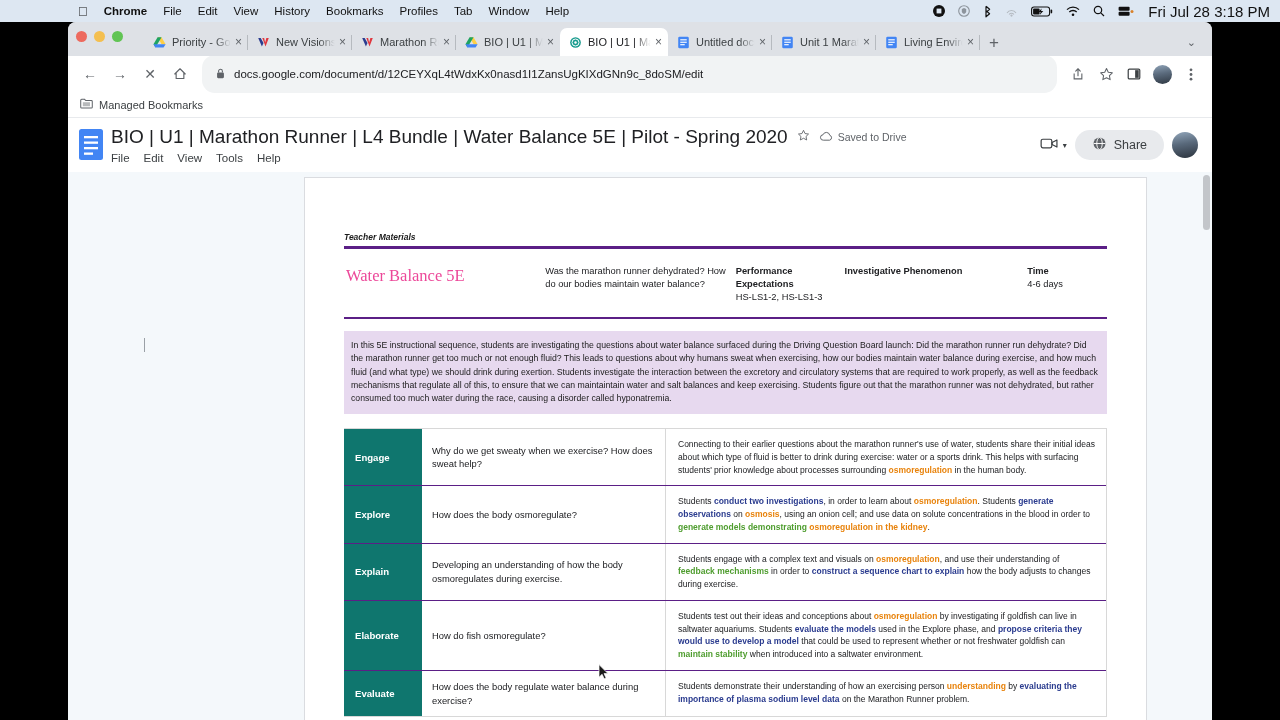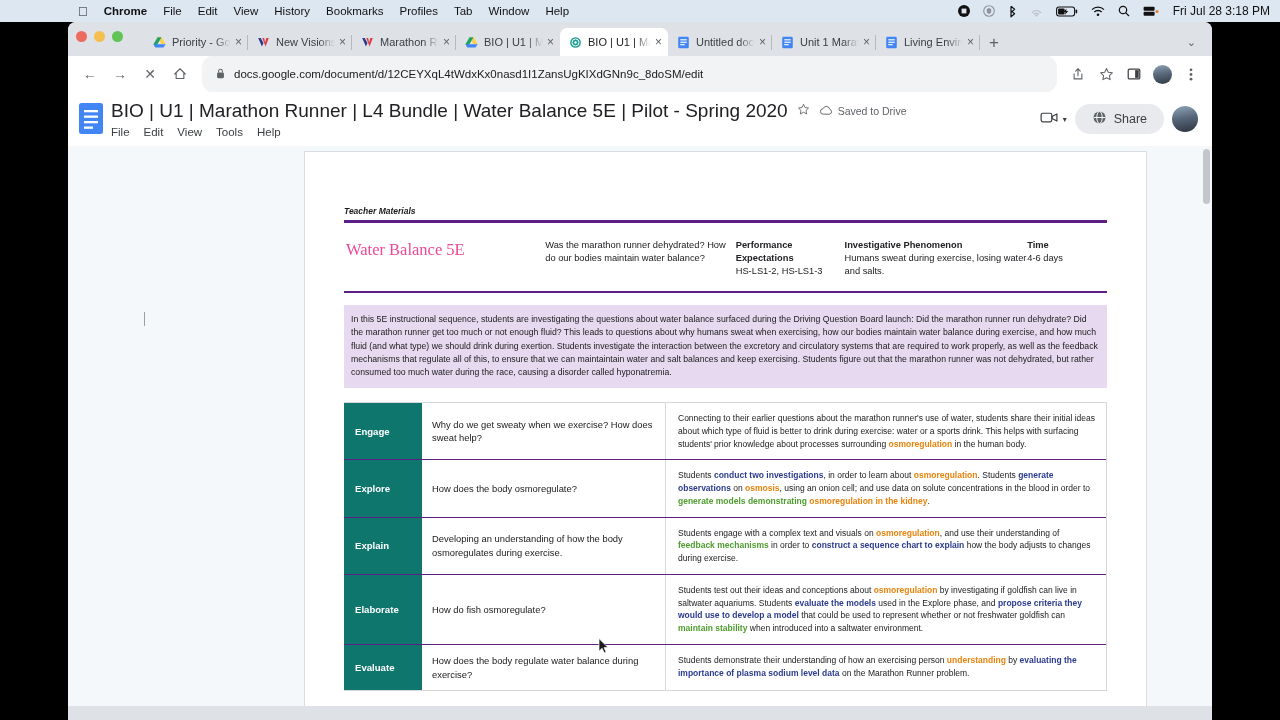--- a/index.html
+++ b/index.html
@@ -17,21 +17,21 @@
     background: #dde7f2;
     display: flex; align-items: center;
     padding: 0 10px 0 78px;
     font-size: 11.5px; color: #111;
   }
   .apple-logo { font-size: 13px; line-height: 1; margin-right: 16px; color:#111; }
   .macbar .mitem { margin-right: 16px; white-space: nowrap; }
   .macbar .mitem.bold { font-weight: bold; }
   .macbar .spacer { flex: 1; }
   .macbar .sysicon { margin-left: 13px; display: inline-flex; align-items: center; }
-  .macbar .clock { margin-left: 14px; white-space: nowrap; font-size: 12px;}
+  .macbar .clock { margin-left: 14px; white-space: nowrap; font-size: 15px;}
 
   
   .chrome-win {
     position: absolute; top: 22px; left: 68px;
     width: 1144px; height: 698px;
     background: #dee1e6;
     border-top-left-radius: 8px; border-top-right-radius: 8px;
     overflow: hidden;
   }
   .tabstrip {
@@ -390,20 +390,31 @@
       <span class="avatar-sm"></span>
       <span class="tb-icon">
         <svg width="4" height="15" viewBox="0 0 4 16">
             <circle cx="2" cy="3" r="1.5" fill="#5f6368"></circle>
             <circle cx="2" cy="8" r="1.5" fill="#5f6368"></circle>
             <circle cx="2" cy="13" r="1.5" fill="#5f6368"></circle>
           </svg>
       </span>
     </div>
 
+    <div class="bmbar">
+      <span class="bm">
+        <span>
+          <svg width="13" height="11" viewBox="0 0 14 12">
+              <path d="M.7 2.4a1 1 0 0 1 1-1h3.2l1.3 1.4h6.1a1 1 0 0 1 1 1V10a1 1 0 0 1-1 1H1.7a1 1 0 0 1-1-1z" fill="none" stroke="#5f6368" stroke-width="1.1"></path>
+              <rect x="3" y="4.6" width="7.8" height="4.4" fill="#5f6368" opacity=".45"></rect>
+            </svg>
+        </span>
+        <span>Managed Bookmarks</span>
+      </span>
+    </div>
 
     <div class="docs-app">
 
       <div class="docs-head">
         <span class="docs-logo">
           <svg width="26" height="33" viewBox="0 0 26 33">
               <rect x="1" y="1" width="24" height="31" rx="2.5" fill="#4285f4"></rect>
               <rect x="6" y="8" width="14" height="2.3" fill="#fff"></rect>
               <rect x="6" y="13.5" width="14" height="2.3" fill="#fff"></rect>
               <rect x="6" y="19" width="14" height="2.3" fill="#fff"></rect>
@@ -471,21 +482,20 @@
           <div class="hdr-table">
             <div class="hdr-title">Water Balance 5E</div>
             <div class="hdr-q">Was the marathon runner dehydrated? How do our bodies maintain water balance?</div>
             <div class="hdr-col pe">
               <b>Performance</b><br>
               <b>Expectations</b><br>
               <span>HS-LS1-2, HS-LS1-3</span>
             </div>
             <div class="hdr-col ip">
               <b>Investigative Phenomenon</b><br>
-              <span>Humans sweat during exercise, losing water and salts.</span>
             </div>
             <div class="hdr-col tm">
               <b>Time</b><br>
               <span>4-6 days</span>
             </div>
           </div>
           <div class="hrule thin"></div>
 
           <div class="summary">In this 5E instructional sequence, students are investigating the questions about water balance surfaced during the Driving Question Board launch: Did the marathon runner run dehydrate? Did the marathon runner get too much or not enough fluid? This leads to questions about why humans sweat when exercising, how our bodies maintain water balance during exercise, and how much fluid (and what type) we should drink during exertion. Students investigate the interaction between the excretory and circulatory systems that are required to work properly, as well as the feedback mechanisms that regulate all of this, to ensure that we can maintaintain water and salt balances and keep exercising. Students figure out that the marathon runner was not dehydrated, but rather consumed too much water during the race, causing a disorder called hyponatremia.</div>
 

